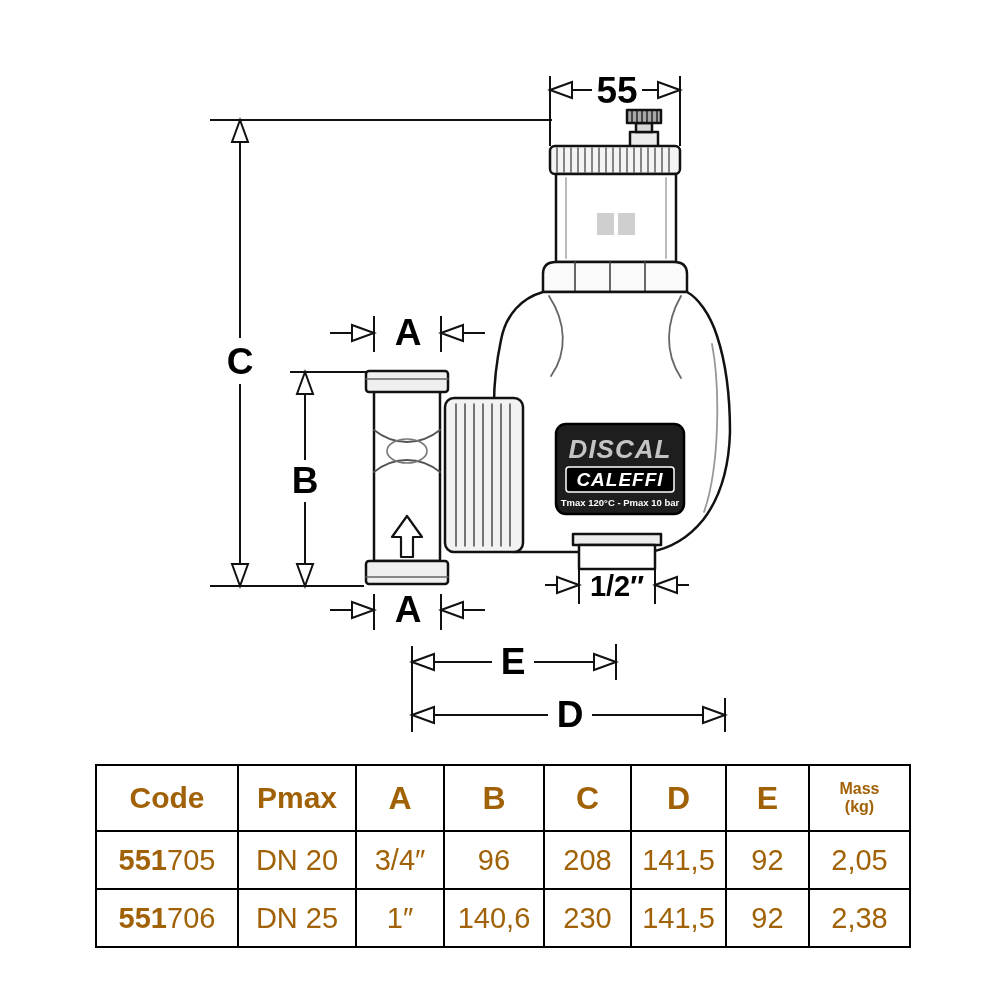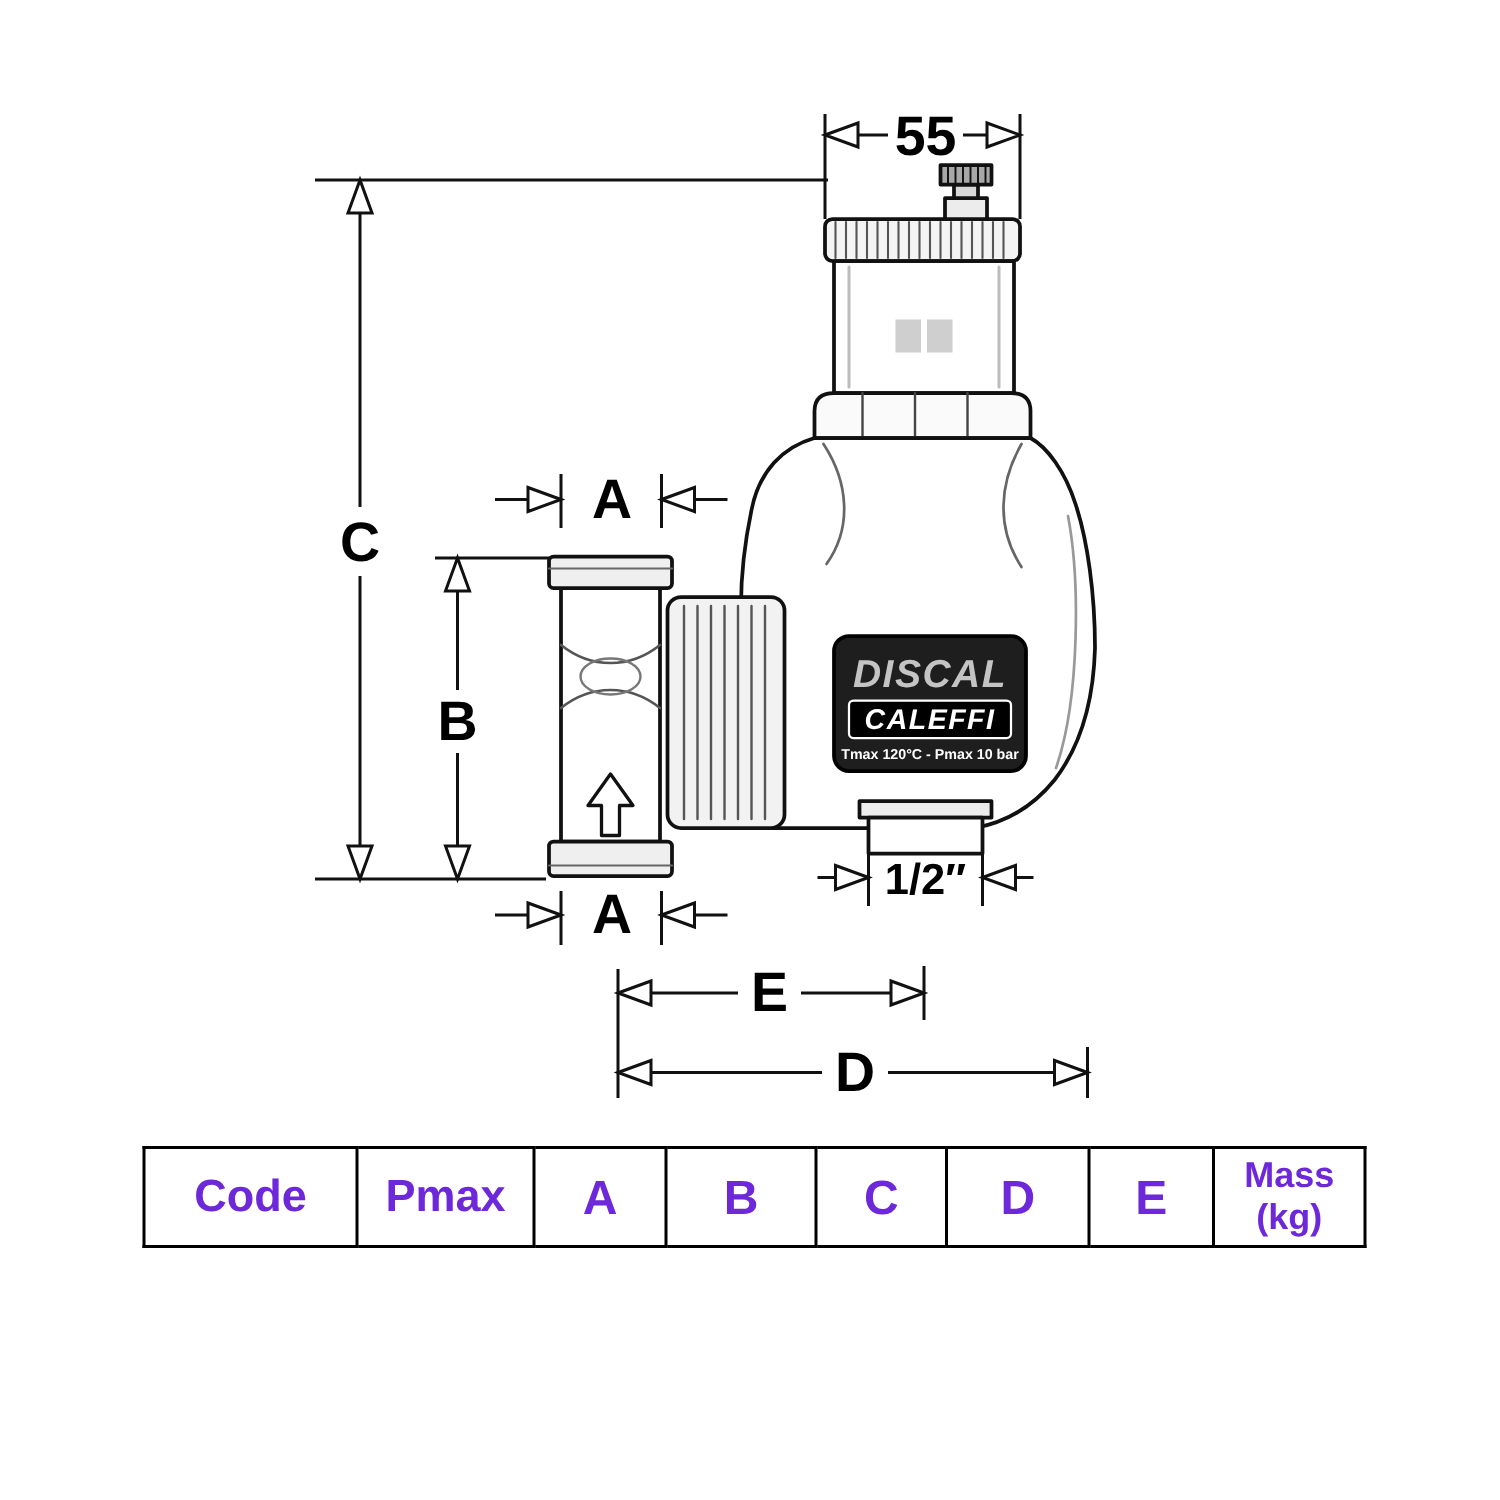--- a/index.html
+++ b/index.html
@@ -9,24 +9,24 @@
   svg.drawing { position:absolute; top:0; left:0; }
   svg text { stroke:none; fill:#000; font-family:"Liberation Sans", sans-serif; }
   .dim-label { font-size:37px; font-weight:bold; text-anchor:middle; }
   .dim-label-small { font-size:29px; font-weight:bold; text-anchor:middle; }
   .badge-brand { font-size:26px; font-weight:bold; font-style:italic; fill:#c4c4c4; text-anchor:middle; letter-spacing:1px; }
   .badge-maker { font-size:19px; font-weight:bold; font-style:italic; fill:#ffffff; text-anchor:middle; letter-spacing:1px; }
   .badge-spec { font-size:9.5px; font-weight:bold; fill:#ffffff; text-anchor:middle; }
 
   .table-wrap { position:absolute; left:95px; top:764px; width:814px; }
   table { border-collapse:collapse; width:100%; table-layout:fixed; }
-  th, td { border:2.5px solid #000; text-align:center; vertical-align:middle; color:#6d28d9; background:#fff; }
+  th, td { border:2.5px solid #000; text-align:center; vertical-align:middle; color:#a16207; background:#fff; }
   thead th { height:66px; font-weight:bold; font-size:30px; }
   thead th.dimcol { font-size:32px; }
-  thead th.mass { font-size:24px; line-height:1.15;margin-top:32px; }
+  thead th.mass { font-size:16px; line-height:1.15;margin-top:32px; }
   tbody td { height:58px; font-size:29px; font-weight:400; }
   .code-b { font-weight:bold; }
 </style>
 </head>
 <body>
 
 <div class="canvas">
 
   <svg class="drawing" width="1000" height="760" viewBox="0 0 1000 760">
 
@@ -184,17 +184,37 @@
           <th class="dimcol">C</th>
           <th class="dimcol">D</th>
           <th class="dimcol">E</th>
           <th class="mass">
             <span>Mass</span><br>
             <span>(kg)</span>
           </th>
         </tr>
       </thead>
       <tbody>
+        <tr>
+          <td><span class="code-b">551</span><span>705</span></td>
+          <td>DN 20</td>
+          <td>3/4″</td>
+          <td>96</td>
+          <td>208</td>
+          <td>141,5</td>
+          <td>92</td>
+          <td>2,05</td>
+        </tr>
+        <tr>
+          <td><span class="code-b">551</span><span>706</span></td>
+          <td>DN 25</td>
+          <td>1″</td>
+          <td>140,6</td>
+          <td>230</td>
+          <td>141,5</td>
+          <td>92</td>
+          <td>2,38</td>
+        </tr>
       </tbody>
     </table>
   </div>
 
 </div>
 
 </body></html>

